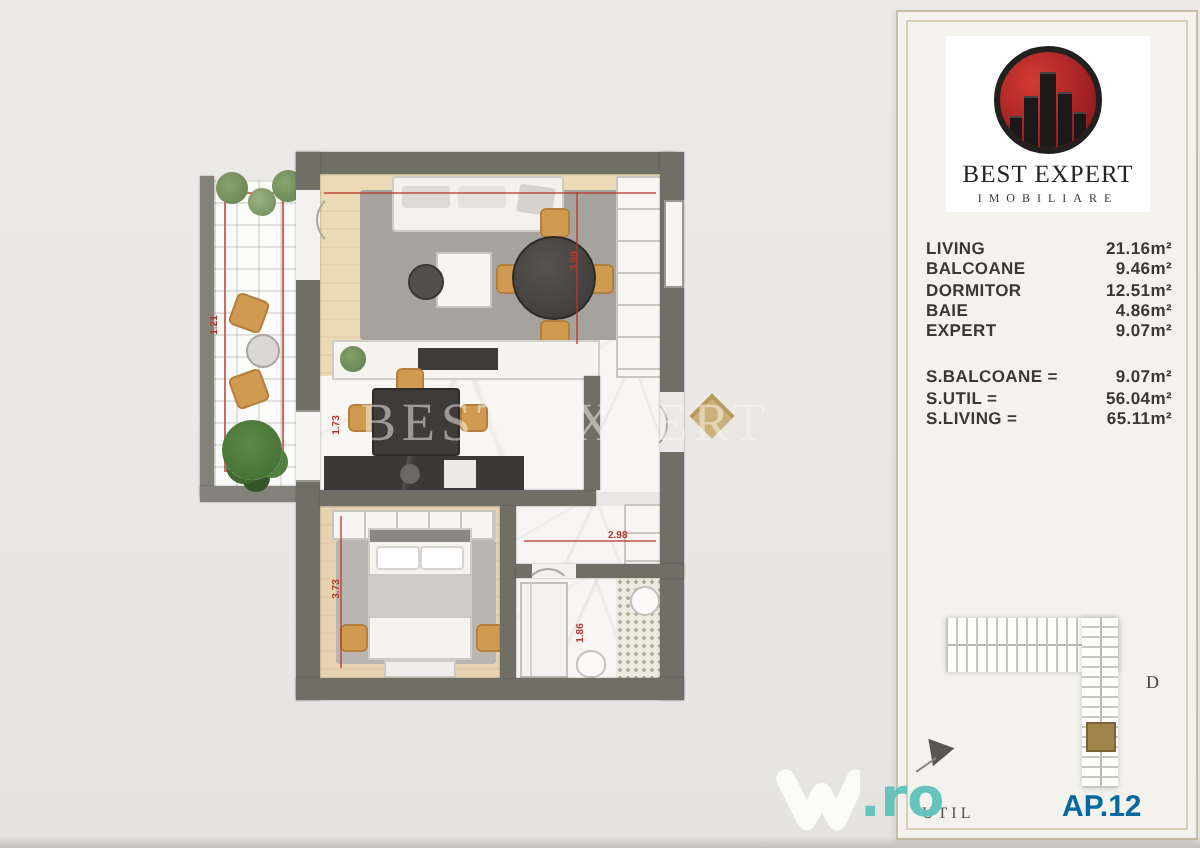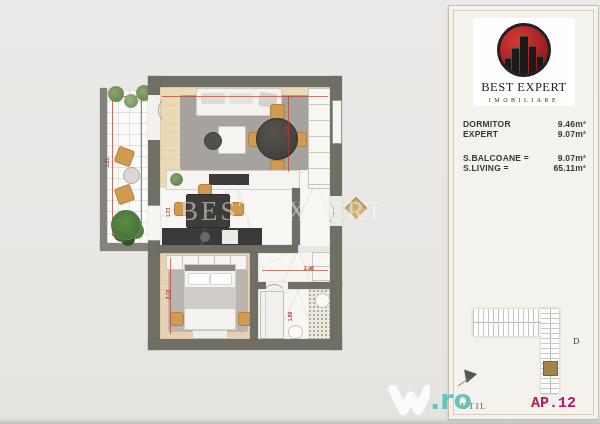--- a/index.html
+++ b/index.html
@@ -58,22 +58,22 @@
       linear-gradient(#b7b7b3,#b7b7b3);
     background-size:100% 100%,1px 100%;background-position:0 0,9px 0;background-repeat:repeat,no-repeat;}
   .unit-hl{position:absolute;left:94px;top:355px;width:13px;height:13px;background:#a18449;border:1px solid #7c6334;}
   .d-label{position:absolute;left:124px;top:330px;font-family:"Liberation Serif",serif;font-size:9px;color:#45433f;}
   .compass{position:absolute;left:12px;top:362px;width:0;height:0;
     border-left:7px solid transparent;border-right:7px solid transparent;border-bottom:12px solid #58564f;
     transform:rotate(-40deg);}
   .compass-tail{position:absolute;left:8px;top:376px;width:12px;height:1px;background:#8a887f;transform:rotate(-35deg);}
   .floor-label{position:absolute;left:12px;top:396px;font-family:"Liberation Serif",serif;font-size:8px;
     letter-spacing:2px;color:#55534d;}
-  .ap-label{position:absolute;left:82px;top:389px;font-family:Liberation Mono, monospace;font-weight:bold;
-    font-size:15px;color:#be185d;}
+  .ap-label{position:absolute;left:82px;top:389px;font-family:Liberation Sans, sans-serif;font-weight:bold;
+    font-size:15px;color:#0369a1;}
 
   
   .wm{position:absolute;left:388px;top:380px;display:flex;align-items:center;z-index:100;opacity:.95;}
   .wm-text{font-family:"DejaVu Sans",sans-serif;font-weight:bold;font-size:27px;color:#fdfdfc;
     margin-left:3px;letter-spacing:0;text-shadow:0 1px 1px rgba(0,0,0,.07);}
   .wm-tld{font-family:"DejaVu Sans",sans-serif;font-weight:bold;font-size:27px;color:#5fc2bb;}
 </style>
 </head>
 <body>
 
@@ -203,31 +203,47 @@
           <i style="width:7px;height:28px;"></i>
           <i style="width:6px;height:18px;"></i>
         </div>
       </div>
       <div class="logo-brand">BEST EXPERT</div>
       <div class="logo-sub">IMOBILIARE</div>
     </div>
 
     <div class="m-rows">
       <div class="m-row">
+        <span>LIVING</span>
+          <span>21.16m²</span>
+      </div>
+      <div class="m-row">
+        <span>BALCOANE</span>
+          <span>9.46m²</span>
+      </div>
+      <div class="m-row">
         <span>DORMITOR</span>
-          <span>9.46m²</span>
+          <span>12.51m²</span>
+      </div>
+      <div class="m-row">
+        <span>BAIE</span>
+          <span>4.86m²</span>
       </div>
       <div class="m-row">
         <span>EXPERT</span>
           <span>9.07m²</span>
       </div>
       <div class="totals">
         <div class="m-row">
           <span>S.BALCOANE =</span>
             <span>9.07m²</span>
+        </div>
+        <div class="m-row">
+          <span>S.UTIL =</span>
+            <span>56.04m²</span>
         </div>
         <div class="m-row">
           <span>S.LIVING =</span>
             <span>65.11m²</span>
         </div>
       </div>
     </div>
 
     <div class="keyplan-h"></div>
     <div class="keyplan-v"></div>

